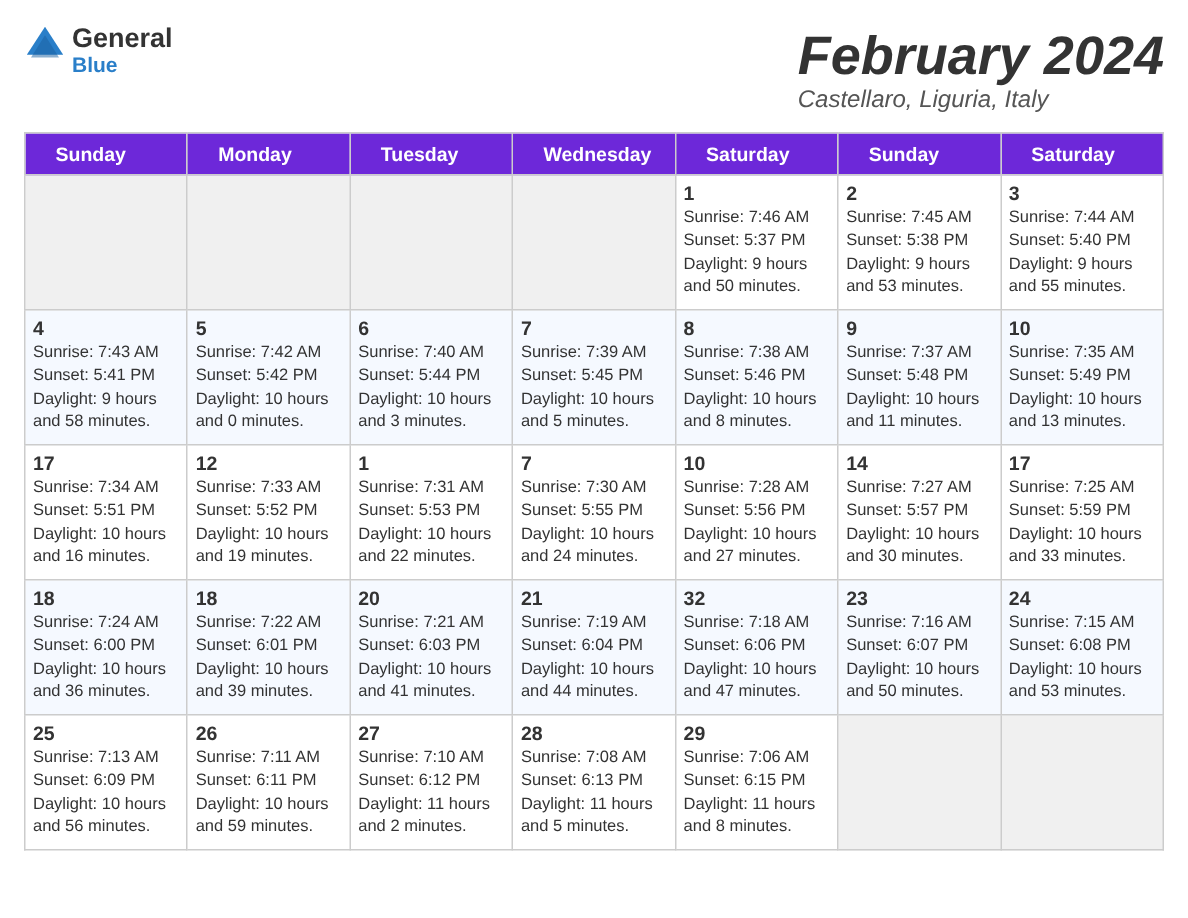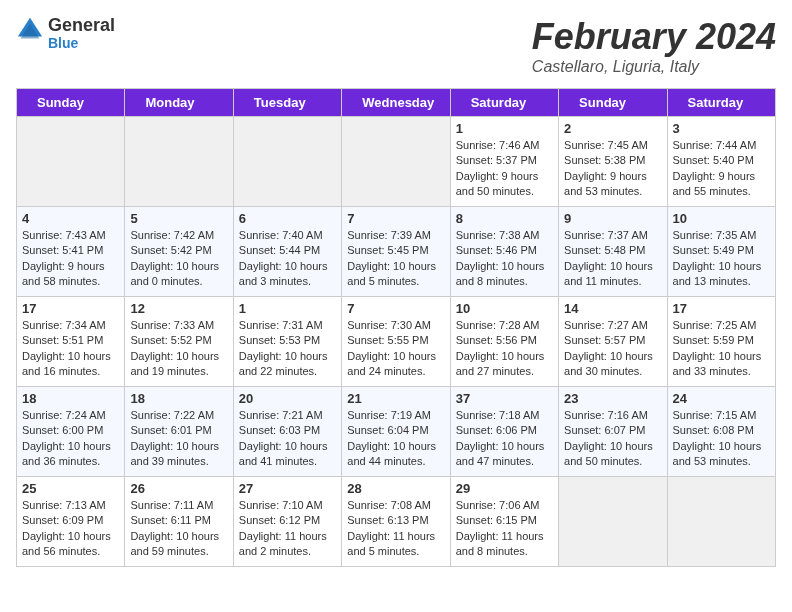--- a/index.html
+++ b/index.html
@@ -221,21 +221,21 @@
         </td>
         <td>
           <div class="day-number">20</div>
           <div class="day-info">Sunrise: 7:21 AM<br>Sunset: 6:03 PM<br>Daylight: 10 hours and 41 minutes.</div>
         </td>
         <td>
           <div class="day-number">21</div>
           <div class="day-info">Sunrise: 7:19 AM<br>Sunset: 6:04 PM<br>Daylight: 10 hours and 44 minutes.</div>
         </td>
         <td>
-          <div class="day-number">37</div>
+          <div class="day-number">32</div>
           <div class="day-info">Sunrise: 7:18 AM<br>Sunset: 6:06 PM<br>Daylight: 10 hours and 47 minutes.</div>
         </td>
         <td>
           <div class="day-number">23</div>
           <div class="day-info">Sunrise: 7:16 AM<br>Sunset: 6:07 PM<br>Daylight: 10 hours and 50 minutes.</div>
         </td>
         <td>
           <div class="day-number">24</div>
           <div class="day-info">Sunrise: 7:15 AM<br>Sunset: 6:08 PM<br>Daylight: 10 hours and 53 minutes.</div>
         </td>

